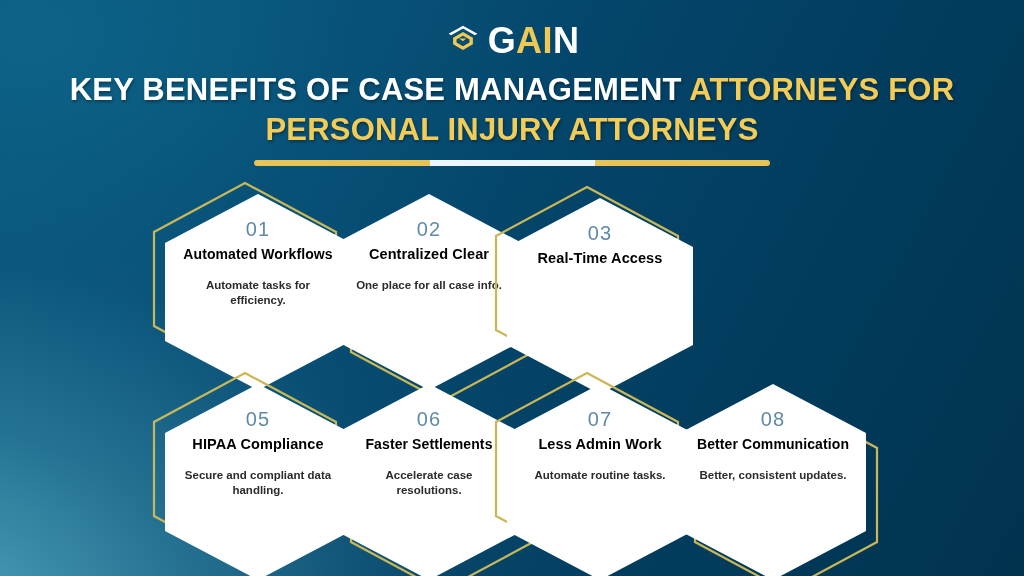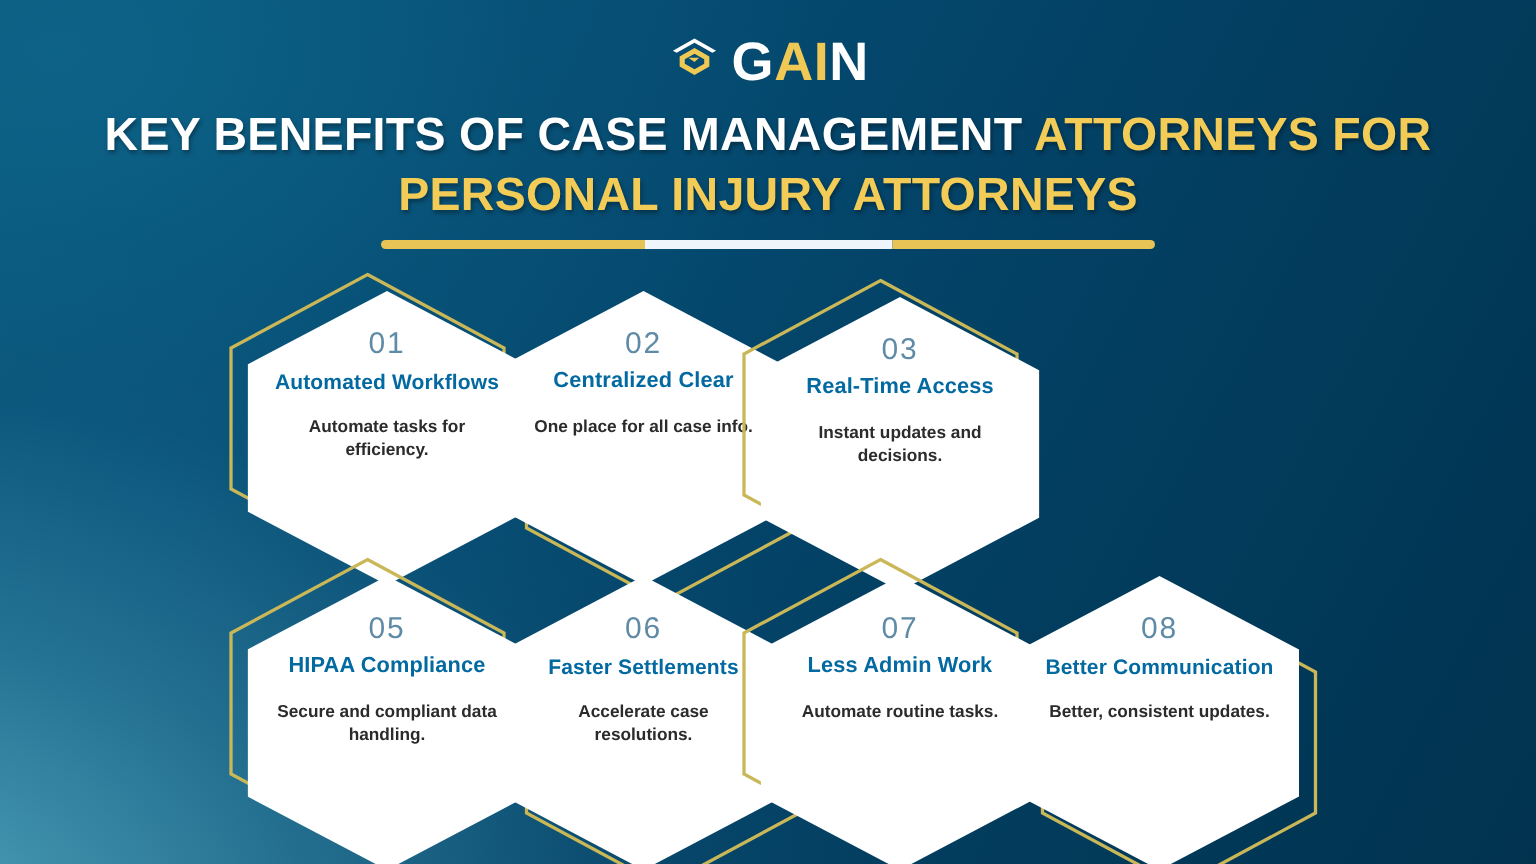--- a/index.html
+++ b/index.html
@@ -129,21 +129,21 @@
     font-weight: 400;
     color: #5f8ba6;
     letter-spacing: 1.2px;
     line-height: 22px;
   }
 
   .hex-title {
     margin-top: 5px;
     font-size: 14.5px;
     font-weight: 700;
-    color: #0369a1;
+    color: #000000;
     line-height: 18px;
     letter-spacing: 0.1px;
     max-width: 168px;
   }
 
   .hex-desc {
     margin-top: 15px;
     font-size: 11.5px;
     font-weight: 700;
     color: #2b2b2b;
@@ -216,21 +216,20 @@
       </div>
       <div class="hex-cell" style="left: 507px; top: 12px;">
         <div class="hex-ghost" style="left: -13px; top: -13px;">
           <svg viewBox="0 0 186 196" xmlns="http://www.w3.org/2000/svg">
             <polygon points="93,2 184,51 184,145 93,194 2,145 2,51" fill="none" stroke="#c9b758" stroke-width="2.2"></polygon>
           </svg>
         </div>
         <div class="hex-card">
           <div class="hex-num">03</div>
           <div class="hex-title">Real-Time Access</div>
-          <div class="hex-desc">Instant updates and decisions.</div>
         </div>
       </div>
       <div class="hex-cell" style="left: 165px; top: 198px;">
         <div class="hex-ghost" style="left: -13px; top: -13px;">
           <svg viewBox="0 0 186 196" xmlns="http://www.w3.org/2000/svg">
             <polygon points="93,2 184,51 184,145 93,194 2,145 2,51" fill="none" stroke="#c9b758" stroke-width="2.2"></polygon>
           </svg>
         </div>
         <div class="hex-card">
           <div class="hex-num">05</div>

